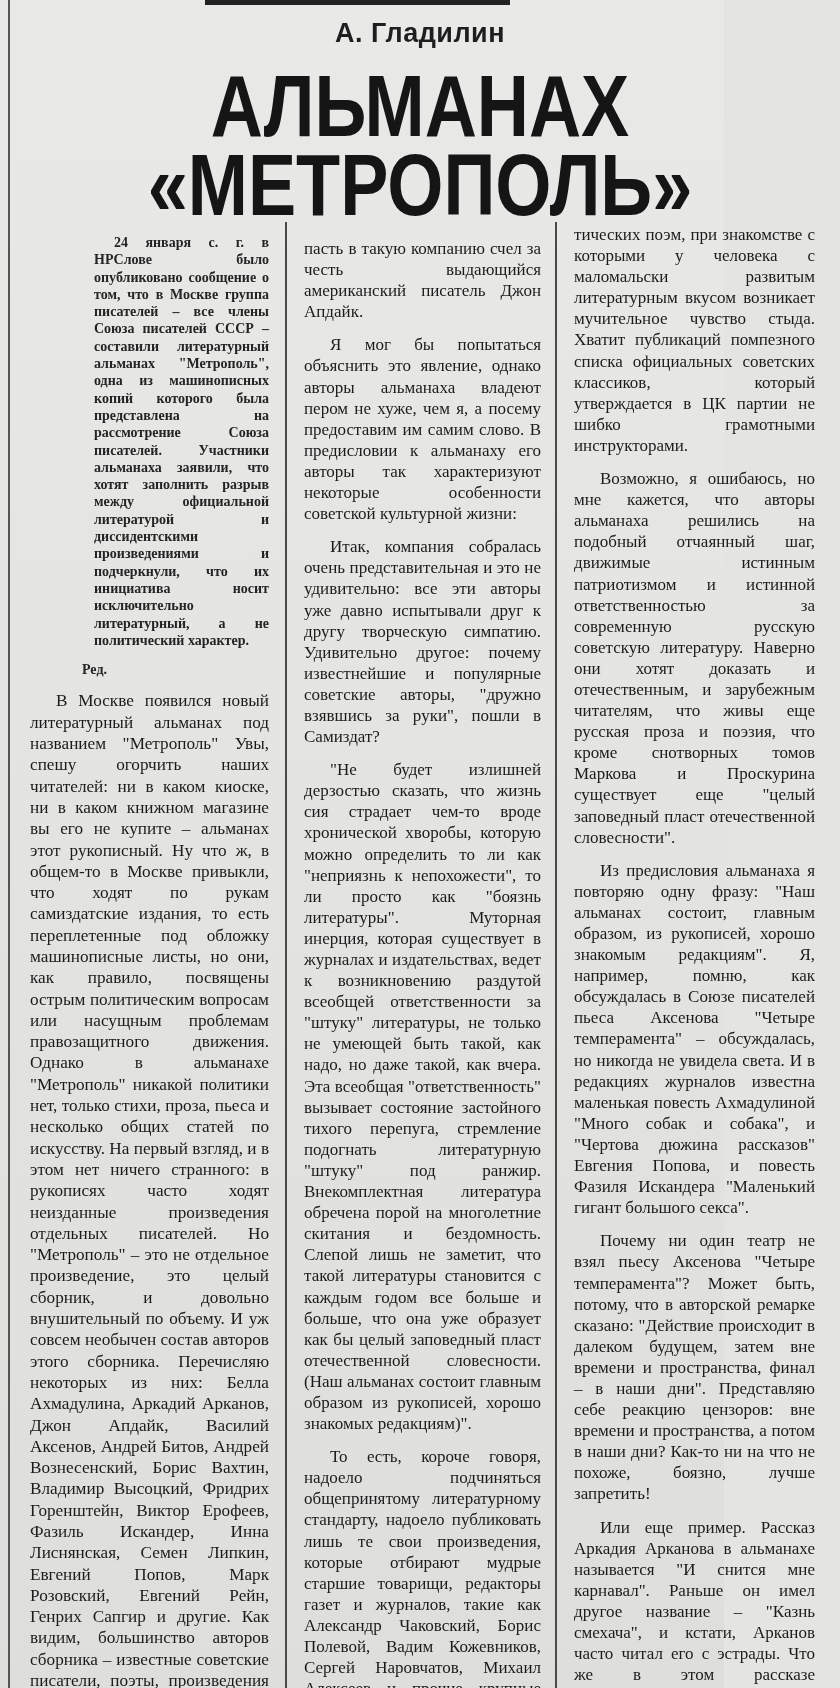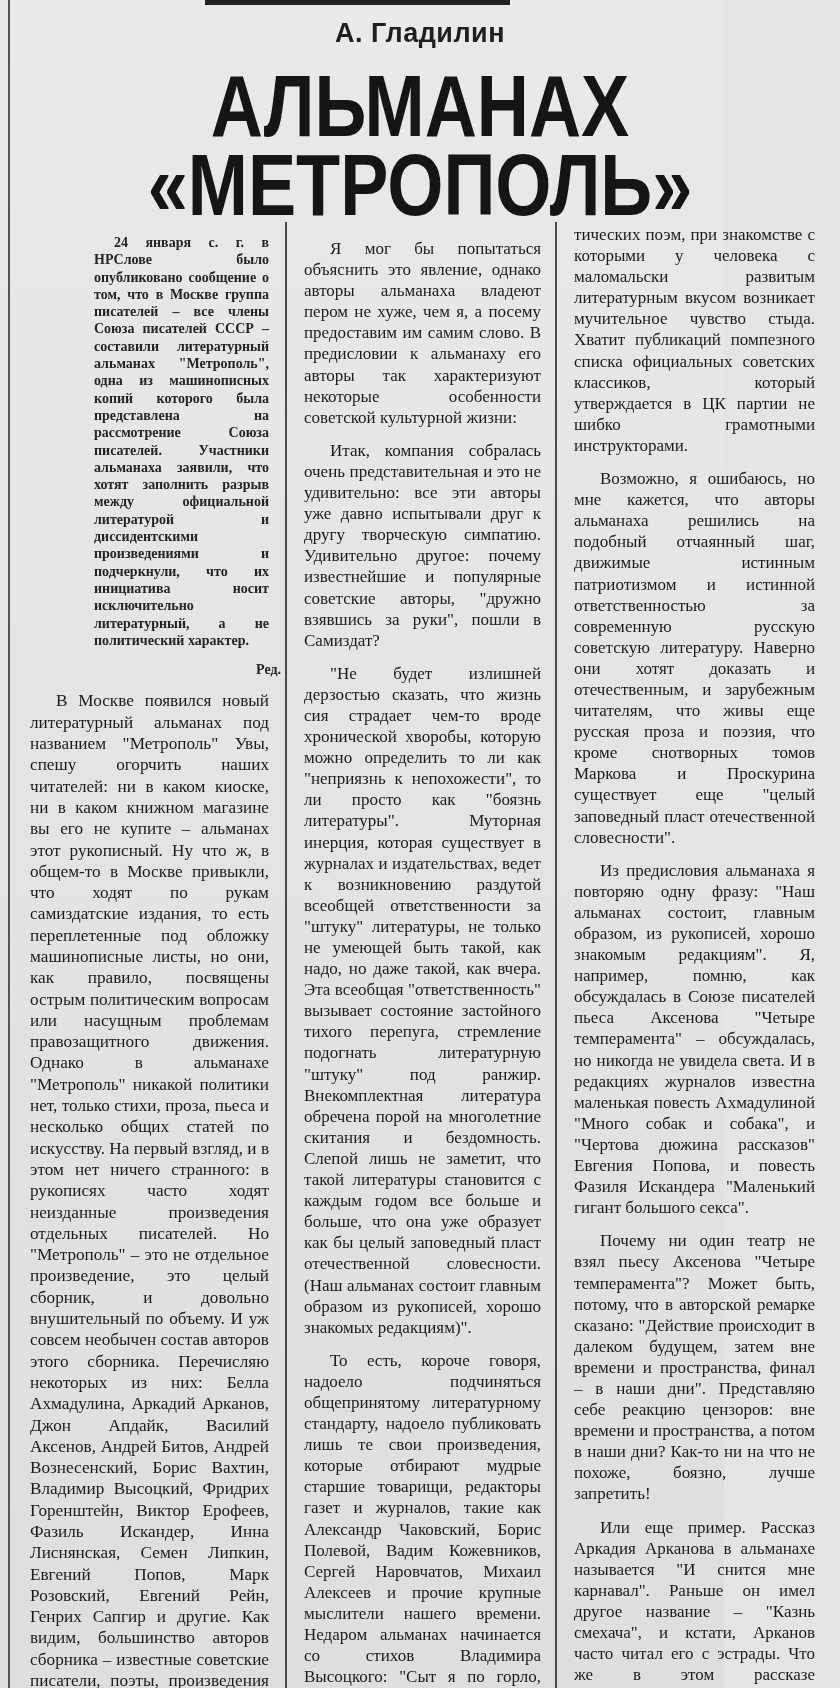--- a/index.html
+++ b/index.html
@@ -50,21 +50,21 @@
 
   .vrule { position:absolute; width:1.5px; background:#4a4a4a; }
   .vrule-1 { left:285px; top:222px; height:1466px; }
   .vrule-2 { left:555px; top:222px; height:1466px; }
 
   .intro {
     margin-left:64px; width:199px;
     font-weight:bold; font-size:14px; line-height:17.3px; color:#242424;
   }
   .intro p { text-indent:20px; }
-  .signoff { text-align:right; font-weight:bold; font-size:14px; margin-top:10px; margin-bottom:12px; }
+  .signoff { text-align:left; font-weight:bold; font-size:14px; margin-top:10px; margin-bottom:12px; }
   .body-left { font-size:17.2px; line-height:21.3px; }
   .continued {
     text-align:center; font-weight:bold; font-size:15px; margin-top:0;
   }
 </style>
 </head>
 <body>
 
 <div class="page">
   <div class="top-rule"></div>
@@ -83,20 +83,21 @@
     <div class="intro">
       <p>24 января с. г. в НРСлове было опубликовано сообщение о том, что в Москве группа писателей – все члены Союза писателей СССР – составили литературный альманах "Метрополь", одна из машинописных копий которого была представлена на рассмотрение Союза писателей. Участники альманаха заявили, что хотят заполнить разрыв между официальной литературой и диссидентскими произведениями и подчеркнули, что их инициатива носит исключительно литературный, а не политический характер.</p>
       <div class="signoff">Ред.</div>
     </div>
     <div class="body-left">
       <p>В Москве появился новый литературный альманах под названием "Метрополь" Увы, спешу огорчить наших читателей: ни в каком киоске, ни в каком книжном магазине вы его не купите – альманах этот рукописный. Ну что ж, в общем-то в Москве привыкли, что ходят по рукам самиздатские издания, то есть переплетенные под обложку машинописные листы, но они, как правило, посвящены острым политическим вопросам или насущным проблемам правозащитного движения. Однако в альманахе "Метрополь" никакой политики нет, только стихи, проза, пьеса и несколько общих статей по искусству. На первый взгляд, и в этом нет ничего странного: в рукописях часто ходят неизданные произведения отдельных писателей. Но "Метрополь" – это не отдельное произведение, это целый сборник, и довольно внушительный по объему. И уж совсем необычен состав авторов этого сборника. Перечисляю некоторых из них: Белла Ахмадулина, Аркадий Арканов, Джон Апдайк, Василий Аксенов, Андрей Битов, Андрей Вознесенский, Борис Вахтин, Владимир Высоцкий, Фридрих Горенштейн, Виктор Ерофеев, Фазиль Искандер, Инна Лиснянская, Семен Липкин, Евгений Попов, Марк Розовский, Евгений Рейн, Генрих Сапгир и другие. Как видим, большинство авторов сборника – известные советские писатели, поэты, произведения которых обычно издаются огромными тиражами в официальных советских издательствах. В их числе даже лауреат государственной премии Андрей Вознесенский. И немудрено, что по-</p>
     </div>
   </div>
 
   <div class="col col-mid">
+    <p class="noindent">пасть в такую компанию счел за честь выдающийся американский писатель Джон Апдайк.</p>
     <p>Я мог бы попытаться объяснить это явление, однако авторы альманаха владеют пером не хуже, чем я, а посему предоставим им самим слово. В предисловии к альманаху его авторы так характеризуют некоторые особенности советской культурной жизни:</p>
     <p>Итак, компания собралась очень представительная и это не удивительно: все эти авторы уже давно испытывали друг к другу творческую симпатию. Удивительно другое: почему известнейшие и популярные советские авторы, "дружно взявшись за руки", пошли в Самиздат?</p>
     <p>"Не будет излишней дерзостью сказать, что жизнь сия страдает чем-то вроде хронической хворобы, которую можно определить то ли как "неприязнь к непохожести", то ли просто как "боязнь литературы". Муторная инерция, которая существует в журналах и издательствах, ведет к возникновению раздутой всеобщей ответственности за "штуку" литературы, не только не умеющей быть такой, как надо, но даже такой, как вчера. Эта всеобщая "ответственность" вызывает состояние застойного тихого перепуга, стремление подогнать литературную "штуку" под ранжир. Внекомплектная литература обречена порой на многолетние скитания и бездомность. Слепой лишь не заметит, что такой литературы становится с каждым годом все больше и больше, что она уже образует как бы целый заповедный пласт отечественной словесности. (Наш альманах состоит главным образом из рукописей, хорошо знакомых редакциям)".</p>
     <p>То есть, короче говоря, надоело подчиняться общепринятому литературному стандарту, надоело публиковать лишь те свои произведения, которые отбирают мудрые старшие товарищи, редакторы газет и журналов, такие как Александр Чаковский, Борис Полевой, Вадим Кожевников, Сергей Наровчатов, Михаил Алексеев и прочие крупные мыслители нашего времени. Недаром альманах начинается со стихов Владимира Высоцкого: "Сыт я по горло, сыт я по глотку..."</p>
     <p>Действительно, хватит, довольно! Довольно указаний, как и о чем надо писать! Довольно многотомных ура-патриотических эпопей и бодрых, оптимис-</p>
   </div>
 
   <div class="col col-right">
     <p class="noindent">тических поэм, при знакомстве с которыми у человека с маломальски развитым литературным вкусом возникает мучительное чувство стыда. Хватит публикаций помпезного списка официальных советских классиков, который утверждается в ЦК партии не шибко грамотными инструкторами.</p>
     <p>Возможно, я ошибаюсь, но мне кажется, что авторы альманаха решились на подобный отчаянный шаг, движимые истинным патриотизмом и истинной ответственностью за современную русскую советскую литературу. Наверно они хотят доказать и отечественным, и зарубежным читателям, что живы еще русская проза и поэзия, что кроме снотворных томов Маркова и Проскурина существует еще "целый заповедный пласт отечественной словесности".</p>

